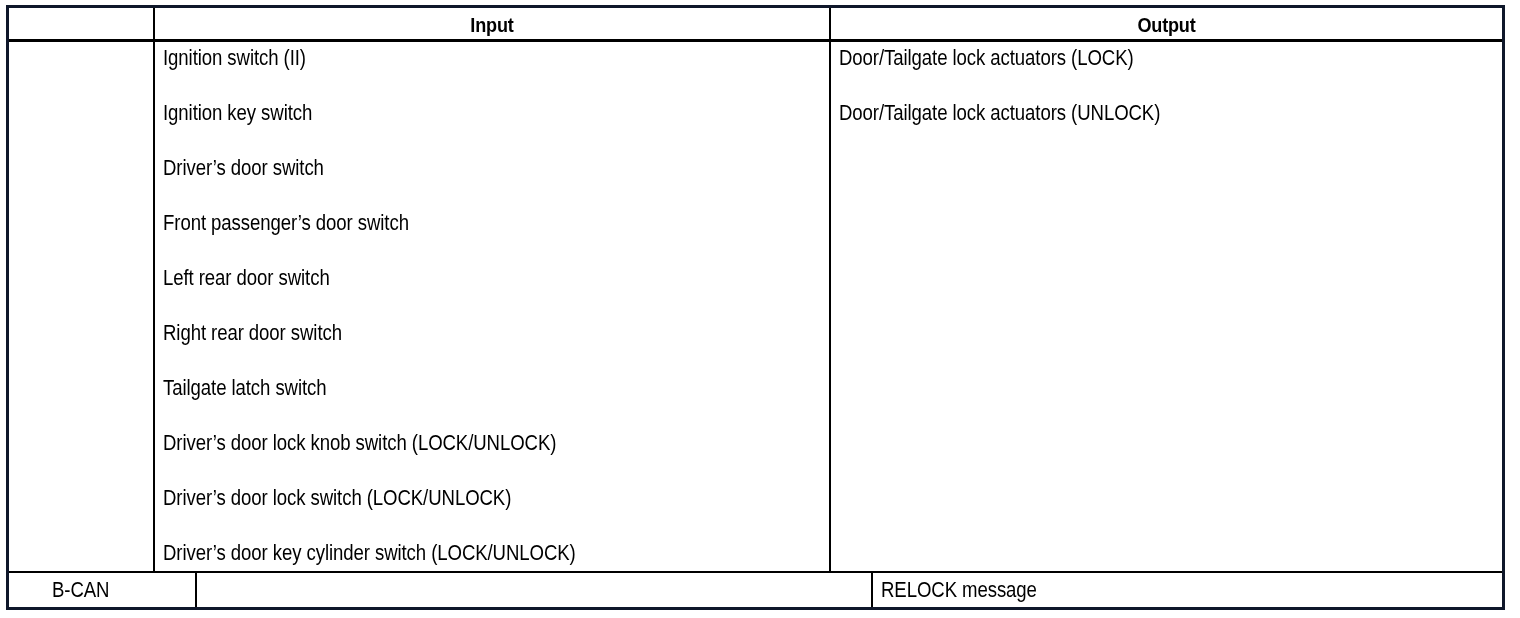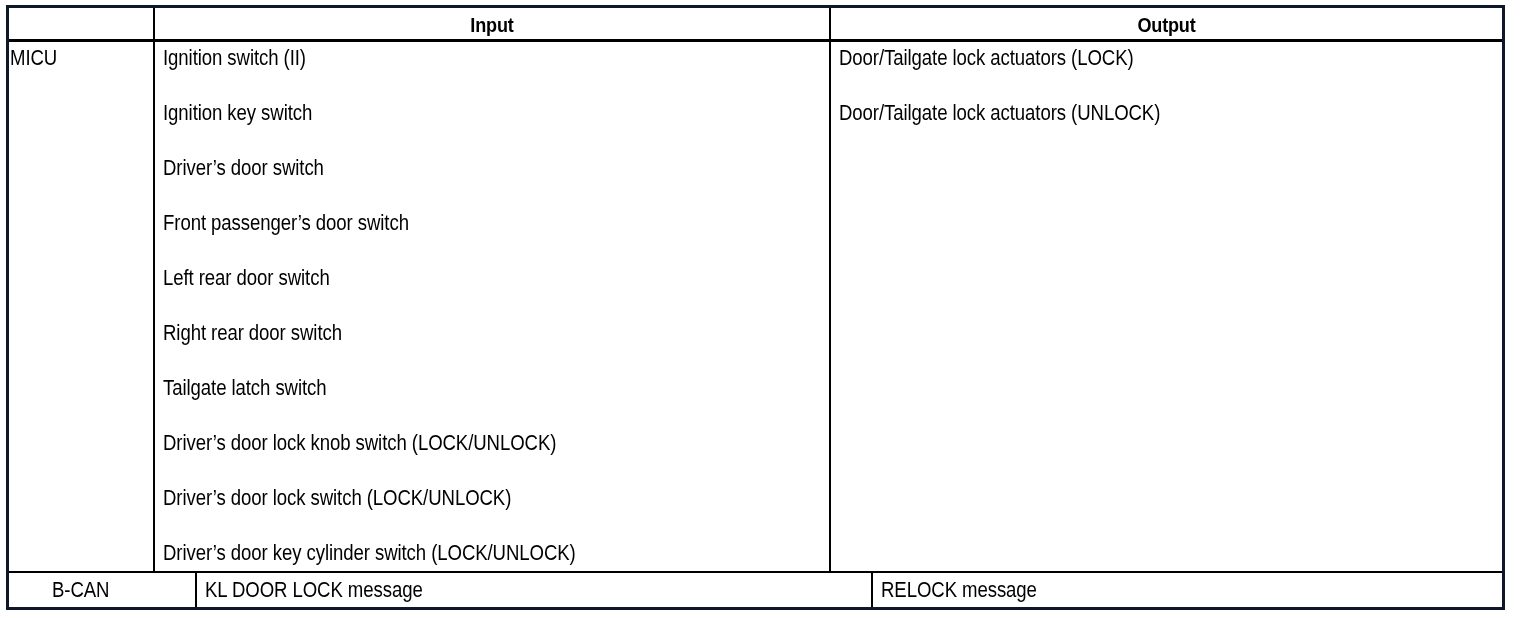--- a/index.html
+++ b/index.html
@@ -174,23 +174,20 @@
 
     <div class="hdr-cell hdr-c2">Input</div>
 
     <div class="hdr-cell hdr-c3">Output</div>
   </div>
 
   <div class="micu-row">
     <div class="vrule-1"></div>
     <div class="vrule-2"></div>
 
-    <div class="cell-c1">
-      <div class="txt lbl-c1 r0">MICU</div>
-    </div>
 
     <div class="cell-c2">
       <div class="txt lbl-item r0">Ignition switch (II)</div>
       <div class="txt lbl-item r1">Ignition key switch</div>
       <div class="txt lbl-item r2">Driver’s door switch</div>
       <div class="txt lbl-item r3">Front passenger’s door switch</div>
       <div class="txt lbl-item r4">Left rear door switch</div>
       <div class="txt lbl-item r5">Right rear door switch</div>
       <div class="txt lbl-item r6">Tailgate latch switch</div>
       <div class="txt lbl-item r7">Driver’s door lock knob switch (LOCK/UNLOCK)</div>
@@ -205,22 +202,19 @@
   </div>
 
   <div class="bcan-row">
     <div class="vrule-1"></div>
     <div class="vrule-2"></div>
 
     <div class="cell-c1">
       <div class="txt lbl-c1 br0">B-CAN</div>
     </div>
 
-    <div class="cell-c2">
-      <div class="txt lbl-item br0">KL DOOR LOCK message</div>
-    </div>
 
     <div class="cell-c3">
       <div class="txt lbl-item br0">RELOCK message</div>
     </div>
   </div>
 
 </div>
 
 </body></html>

